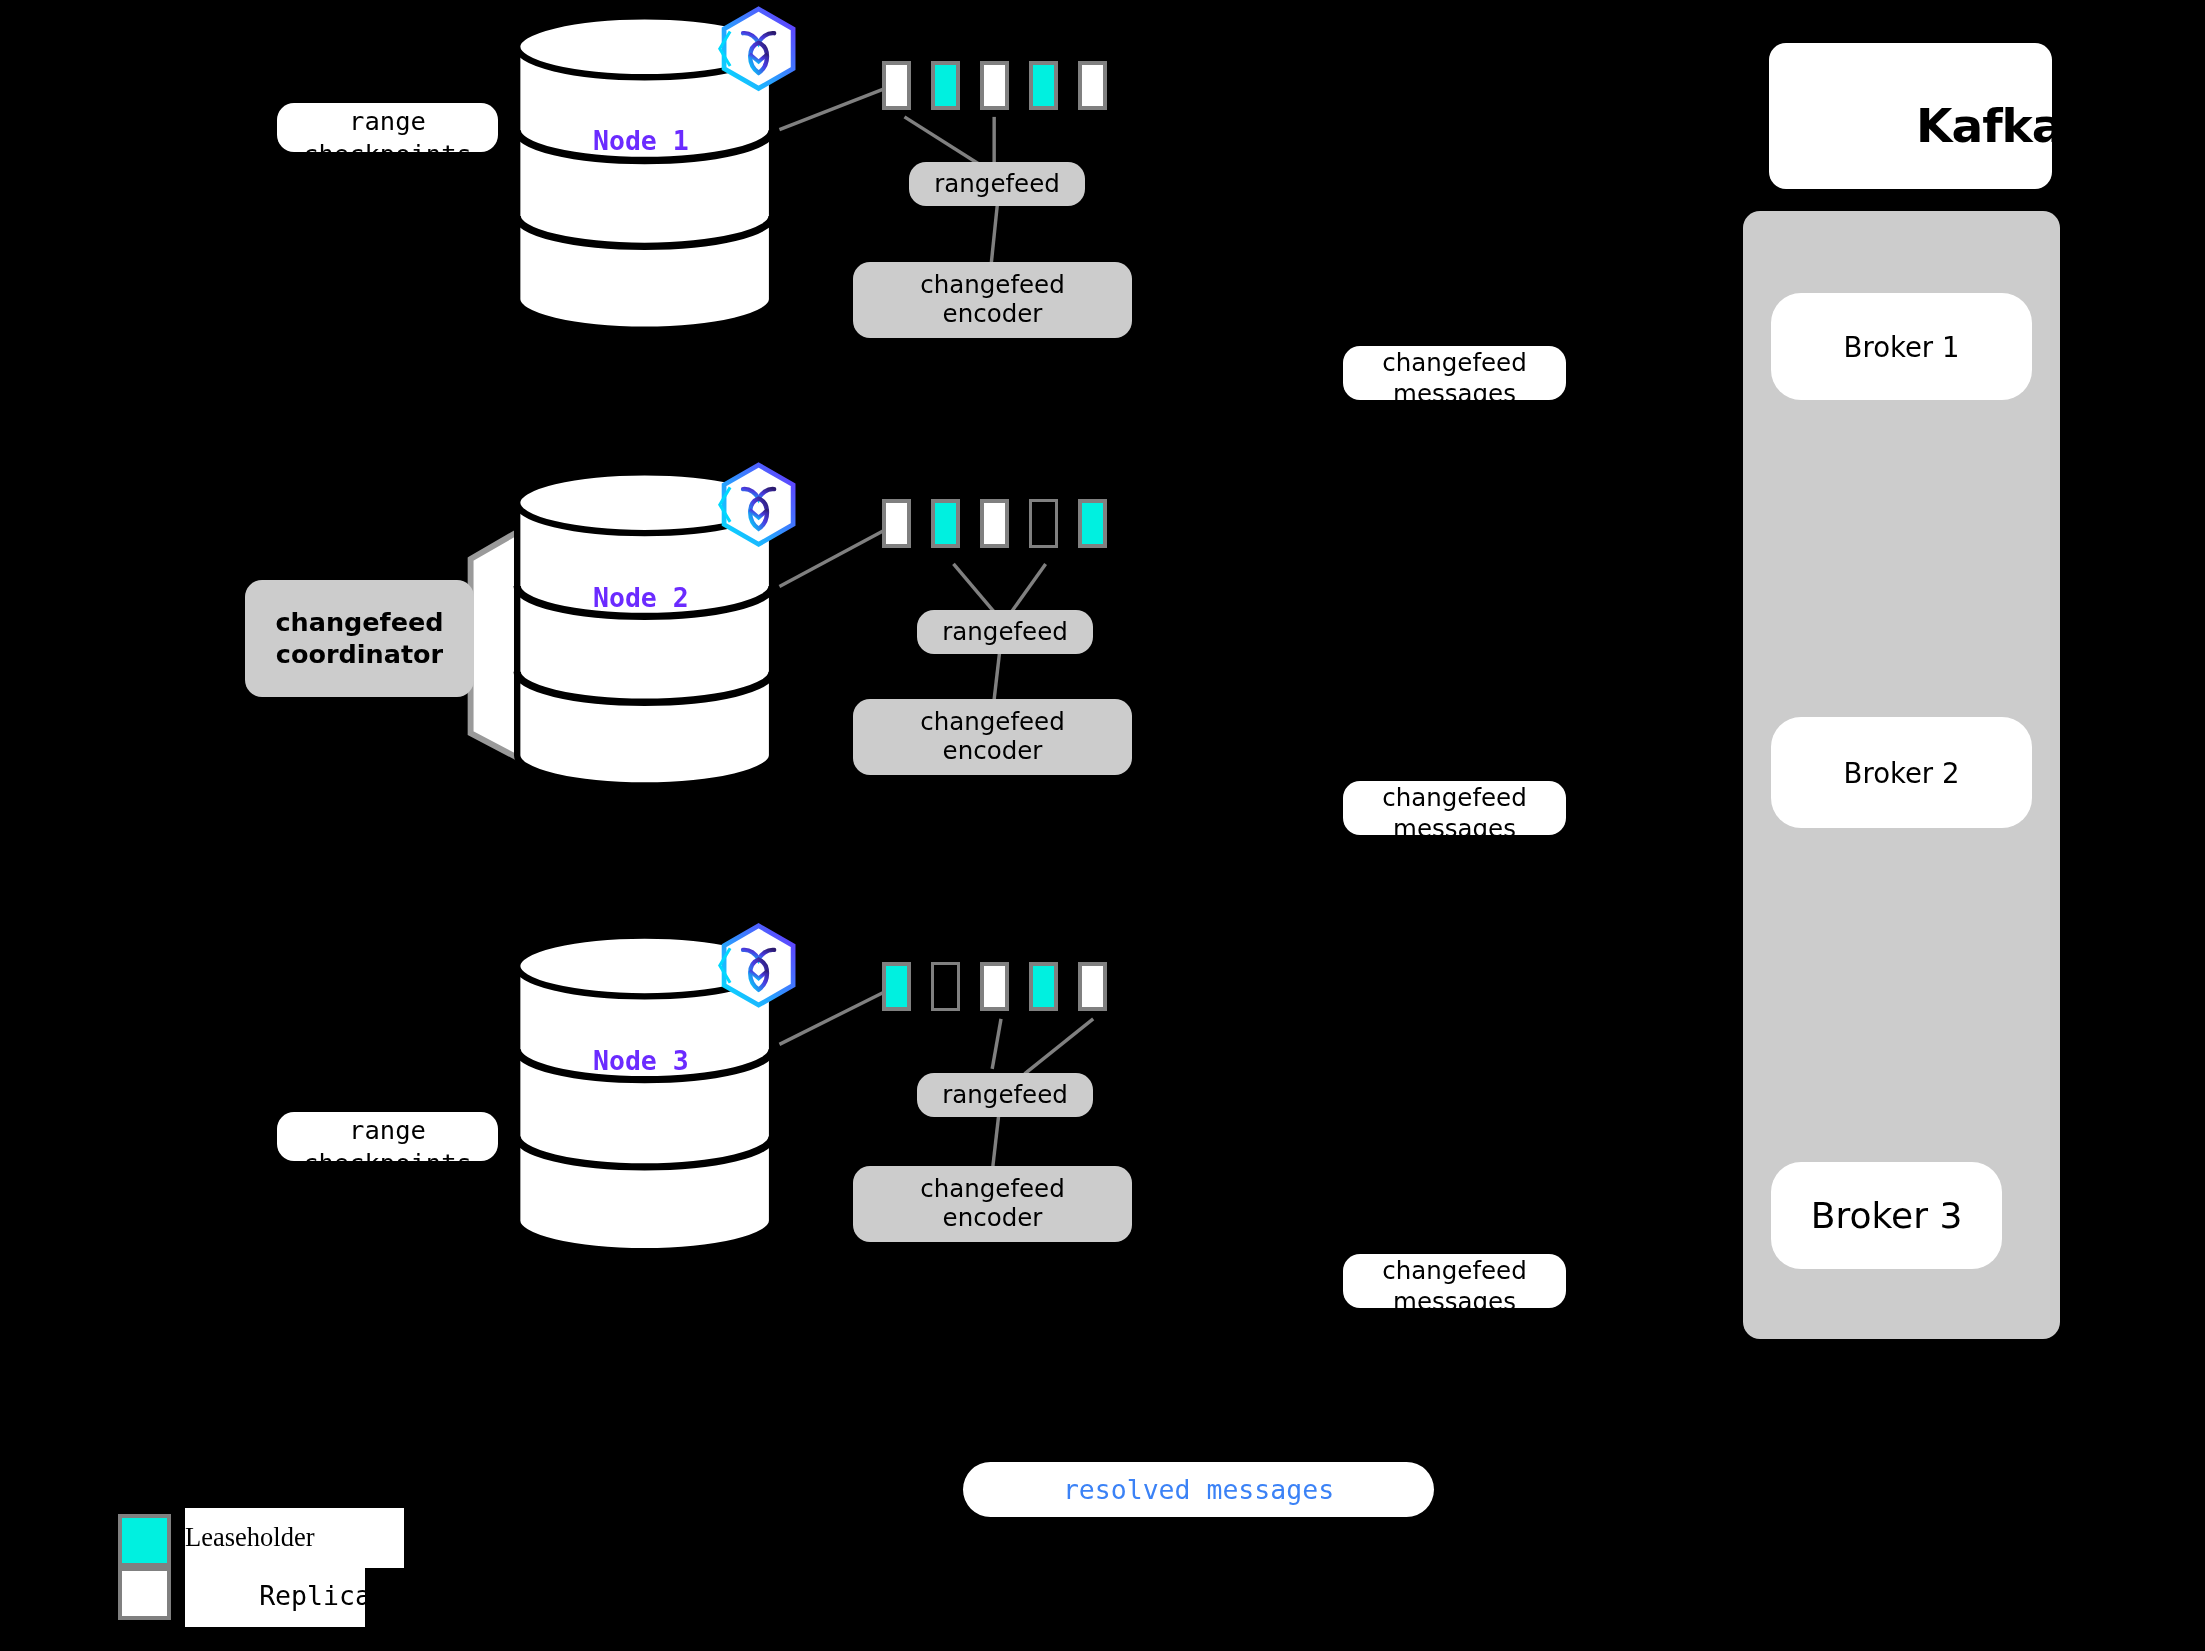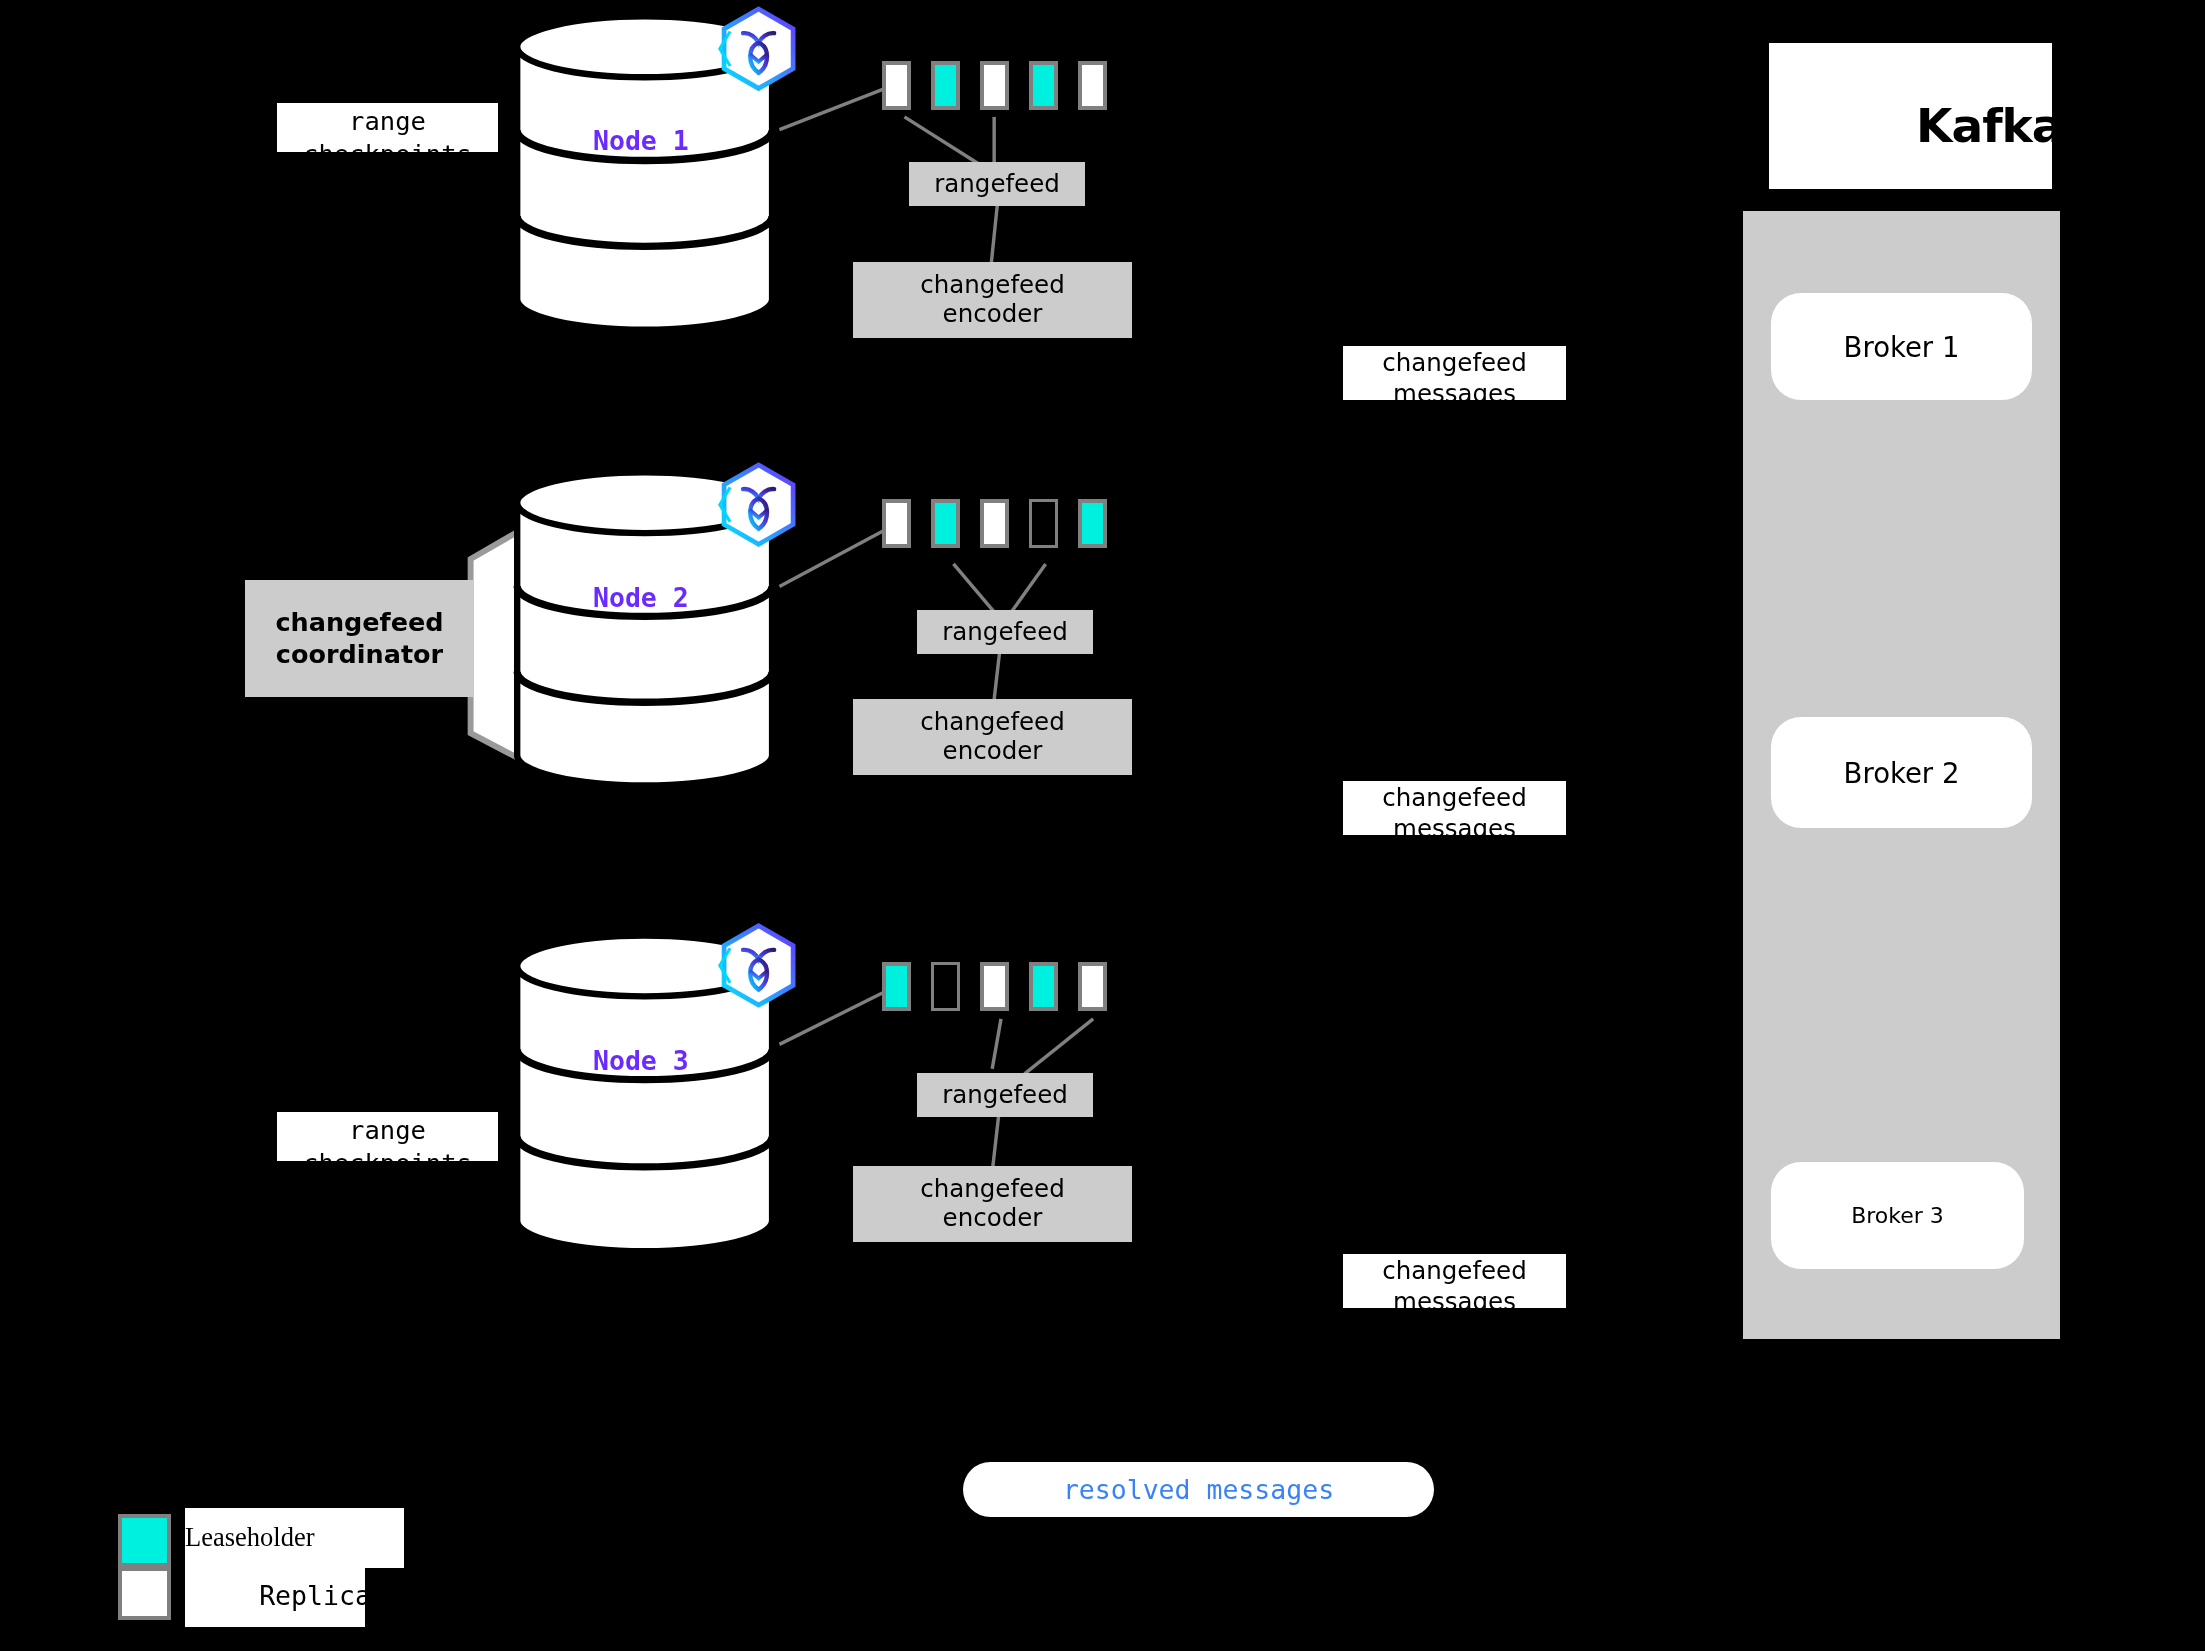--- a/index.html
+++ b/index.html
@@ -1,20 +1,20 @@
 <!DOCTYPE html>
 <html style="font-size:7.8px"><head>
 <meta charset="utf-8">
 <style>
   html,body{margin:0;padding:0;background:#000;}
   body{width:2205px;height:1652px;position:relative;overflow:hidden;
        font-family:"DejaVu Sans Mono", monospace;}
   .stage{position:absolute;left:0;top:0;width:2205px;height:1652px;background:#000;}
 
-  .abs{position:absolute;}
+  .abs{position:absolute;border-radius:17px;}
 
   
   .wlabel{background:#ffffff;color:#000;display:flex;align-items:center;
           justify-content:center;text-align:center;line-height:1.22;
           font-family:"DejaVu Sans Mono", monospace;}
 
   
   .gbox{background:#cccccc;color:#000;display:flex;align-items:center;
         justify-content:center;text-align:center;line-height:1.18;
         font-family:"DejaVu Sans", sans-serif;}
@@ -242,21 +242,21 @@
 
   <div class="abs kbox" style="left:1769px;top:43px;width:259px;height:146px;">
     <div style="position:absolute;left:147px;top:55px;font-size:47px;font-weight:bold;
                 color:#000;font-family:'DejaVu Sans', sans-serif;letter-spacing:-1px;">Kafka</div>
   </div>
 
   <div class="abs kpanel" style="left:1743px;top:211px;width:317px;height:1128px;"></div>
 
   <div class="abs broker" style="left:1771px;top:293px;width:261px;height:107px;font-size:27.5px;">Broker 1</div>
   <div class="abs broker" style="left:1771px;top:717px;width:261px;height:111px;font-size:27.5px;">Broker 2</div>
-  <div class="abs broker" style="left:1771px;top:1162px;width:253px;height:107px;font-size:22px;">Broker 3</div>
+  <div class="abs broker" style="left:1771px;top:1162px;width:231px;height:107px;font-size:36px;">Broker 3</div>
 
   <div class="abs pill" style="left:963px;top:1462px;width:471px;height:55px;font-size:26.5px;">resolved messages</div>
 
   <div class="abs" style="left:118px;top:1514px;">
 
     <div class="legend-sw" style="position:absolute;left:0;top:0;width:53px;height:53px;background:#00F0E0;"></div>
     <div class="legend-sw" style="position:absolute;left:0;top:53px;width:53px;height:53px;background:#ffffff;"></div>
 
     <div style="position:absolute;left:67px;top:-5.9px;width:219px;height:60px;background:#ffffff;"></div>
     <div style="position:absolute;left:67px;top:54px;width:180px;height:59px;background:#ffffff;"></div>

